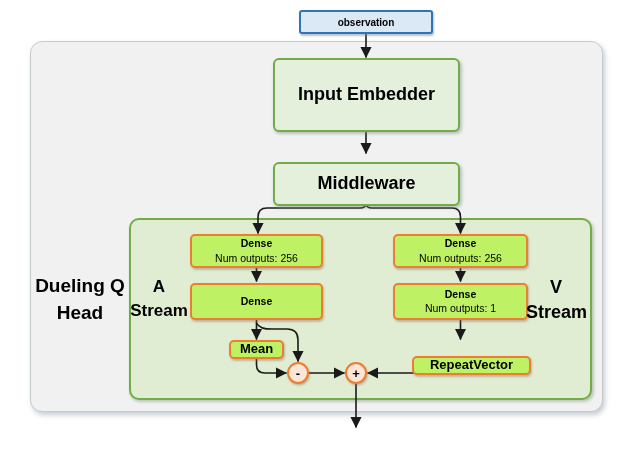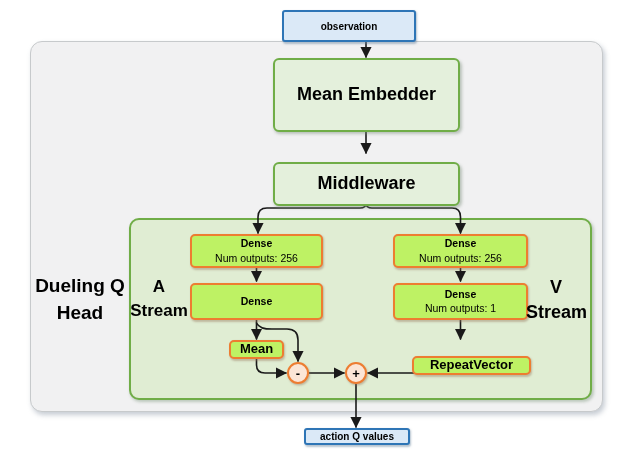--- a/index.html
+++ b/index.html
@@ -77,30 +77,27 @@
       <path d="M256.5,320 V339" marker-end="url(#arr)"></path>
       <path d="M256.5,323 C259,328 264,329 272,329 L287,329 Q298,329 298,340 L298,361" marker-end="url(#arr)"></path>
       <path d="M256.5,358 V365 Q256.5,373 265,373 L286,373" marker-end="url(#arr)"></path>
       <path d="M309,373 L344,373" marker-end="url(#arr)"></path>
       <path d="M460.5,320 V339" marker-end="url(#arr)"></path>
       <path d="M460,358 V365 Q460,373 451,373 L368,373" marker-end="url(#arr)"></path>
       <path d="M356,384 V427" marker-end="url(#arr)"></path>
     </g>
   </svg>
 
-  <div class="node blue" style="left:282px;top:10px;width:134px;height:32px;">
+  <div class="node blue" style="left:299px;top:10px;width:134px;height:24px;">
     <span>observation</span>
   </div>
 
-  <div class="node blue" style="left:304px;top:428px;width:106px;height:17px;">
-    <span>action Q values</span>
-  </div>
 
   <div class="node green" style="left:273px;top:58px;width:187px;height:74px;">
-    <span>Mean Embedder</span>
+    <span>Input Embedder</span>
   </div>
 
   <div class="node green" style="left:273px;top:162px;width:187px;height:44px;">
     <span>Middleware</span>
   </div>
 
   <div class="node orange dense" style="left:190px;top:234px;width:133px;height:34px;">
     <span class="t">Dense</span>
     <span>Num outputs: 256</span>
   </div>

